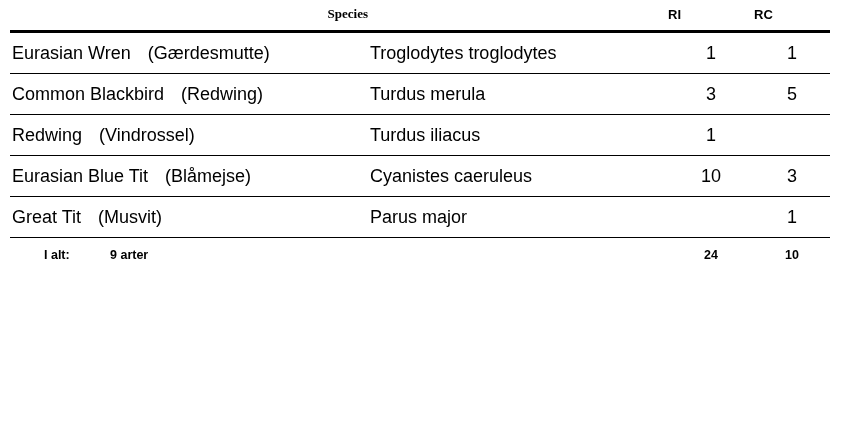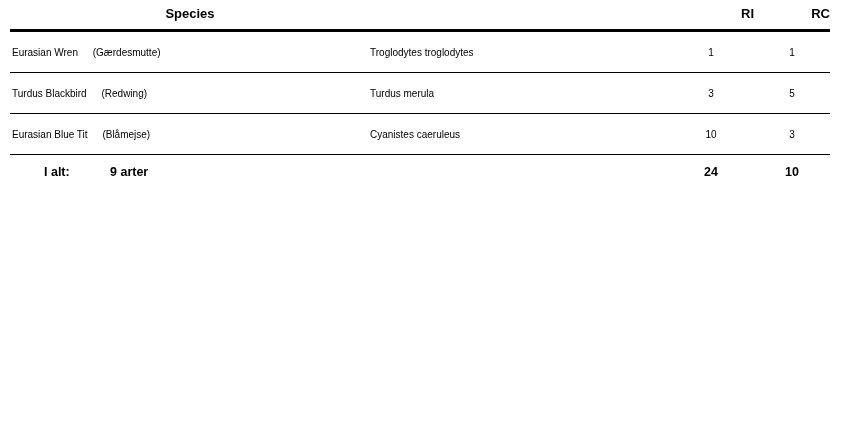--- a/index.html
+++ b/index.html
@@ -32,28 +32,28 @@
   table.species-table col.c-ri     { width: 86px; }
   table.species-table col.c-rc     { width: 76px; }
 
   thead th {
     font-weight: bold;
     font-size: 13px;
     padding: 6px 0 8px 0;
     border-bottom: 3px solid #000000;
     vertical-align: bottom;
   }
-  thead th.left  { text-align: center; padding-left: 2px; }
-  thead th.num   { text-align: right; }
+  thead th.left  { text-align: right; padding-left: 2px; font-family: Liberation Serif, serif; }
+  thead th.num   { text-align: left; }
 
   tbody td {
     border-bottom: 1px solid #000000;
     height: 40px;
     vertical-align: middle;
-    font-size: 10px;
+    font-size: 18px;
     padding: 0;
   }
   tbody td.common { padding-left: 2px; }
   tbody td.sci    { padding-left: 2px; }
   tbody td.num    { text-align: center; }
 
   .name-en { display: inline; }
   .name-da { display: inline; margin-left: 12px; }
 
   tfoot td {
@@ -99,35 +99,53 @@
         <td class="common">
           <span class="name-en">Eurasian Wren</span>
           <span class="name-da">(Gærdesmutte)</span>
         </td>
         <td class="sci">Troglodytes troglodytes</td>
         <td class="num">1</td>
         <td class="num">1</td>
       </tr>
       <tr>
         <td class="common">
-          <span class="name-en">Turdus Blackbird</span>
+          <span class="name-en">Common Blackbird</span>
           <span class="name-da">(Redwing)</span>
         </td>
         <td class="sci">Turdus merula</td>
         <td class="num">3</td>
         <td class="num">5</td>
+      </tr>
+      <tr>
+        <td class="common">
+          <span class="name-en">Redwing</span>
+          <span class="name-da">(Vindrossel)</span>
+        </td>
+        <td class="sci">Turdus iliacus</td>
+        <td class="num">1</td>
+        <td class="num"></td>
       </tr>
       <tr>
         <td class="common">
           <span class="name-en">Eurasian Blue Tit</span>
           <span class="name-da">(Blåmejse)</span>
         </td>
         <td class="sci">Cyanistes caeruleus</td>
         <td class="num">10</td>
         <td class="num">3</td>
+      </tr>
+      <tr>
+        <td class="common">
+          <span class="name-en">Great Tit</span>
+          <span class="name-da">(Musvit)</span>
+        </td>
+        <td class="sci">Parus major</td>
+        <td class="num"></td>
+        <td class="num">1</td>
       </tr>
     </tbody>
 
     <tfoot>
       <tr>
         <td class="total-label">
           <div class="total-inner">
             <span class="lbl">I alt:</span>
             <span>9 arter</span>
           </div>

